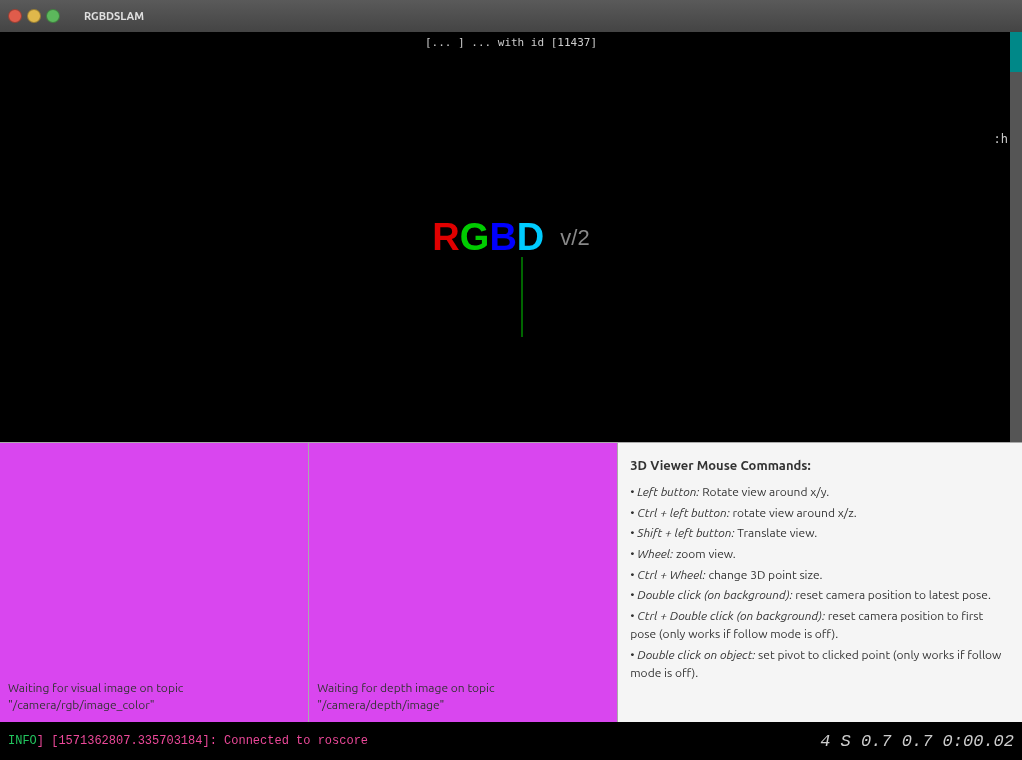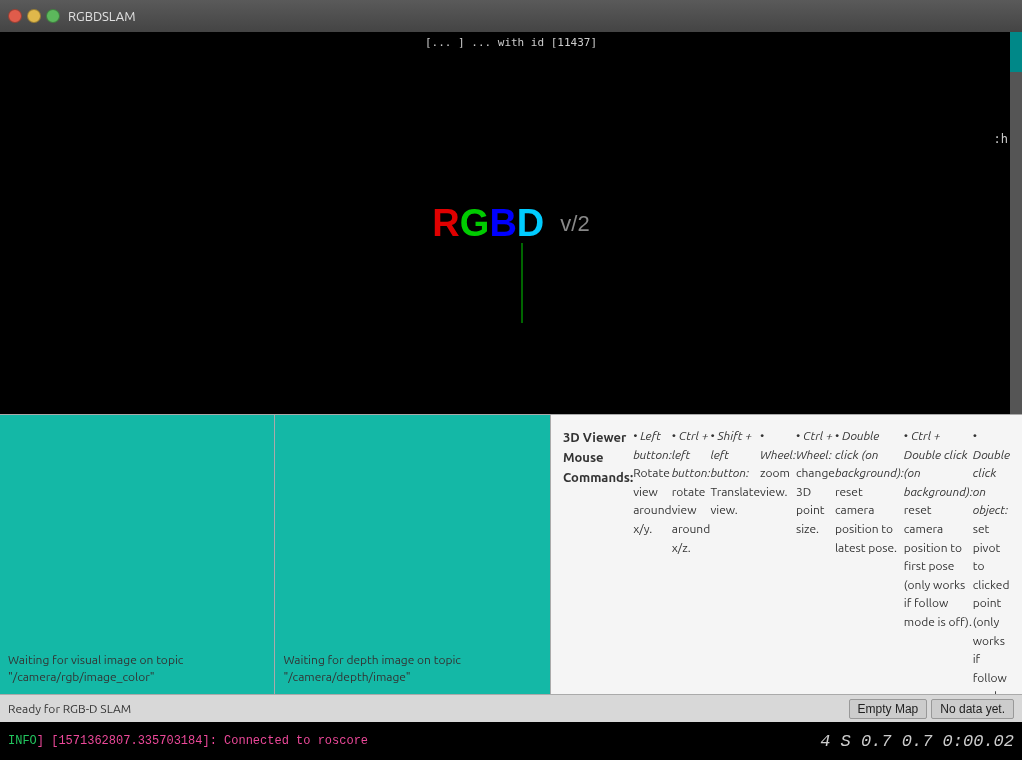--- a/index.html
+++ b/index.html
@@ -31,23 +31,23 @@
       width: 14px;
       height: 14px;
       border-radius: 50%;
       border: 1px solid rgba(0,0,0,0.3);
     }
     .win-btn.close { background: #e05c4b; }
     .win-btn.minimize { background: #e0b84b; }
     .win-btn.maximize { background: #5cb85c; }
     .titlebar-title {
       color: #e0e0e0;
-      font-size: 13px;
-      font-weight: normal;
-      margin-left: 0;
+      font-size: 11px;
+      font-weight: bold;
+      margin-left: 16px;
     }
 
     
     .main-viewer {
       background: #000000;
       flex: 1;
       position: relative;
       min-height: 0;
     }
 
@@ -100,21 +100,21 @@
 
     
     .panels-row {
       display: flex;
       height: 280px;
       border-top: 1px solid #aaa;
     }
 
     .panel {
       border-right: 1px solid #aaa;
-      background: #14b8a6;
+      background: #d946ef;
       display: flex;
       align-items: flex-end;
       justify-content: flex-start;
       padding: 8px;
       flex: 1;
     }
 
     .panel:last-child {
       border-right: none;
     }
@@ -125,21 +125,21 @@
       line-height: 1.4;
     }
 
     
     .info-panel {
       flex: 1.3;
       background: #f5f5f5;
       border-right: none;
       padding: 12px;
       display: flex;
-      flex-direction: row;
+      flex-direction: column;
       justify-content: flex-start;
       font-size: 12px;
       color: #333;
       line-height: 1.55;
     }
     .info-title {
       font-weight: bold;
       font-size: 13px;
       margin-bottom: 8px;
     }
@@ -290,27 +290,20 @@
       </div>
       <div class="info-line">
         <span>• <em>Ctrl + Double click (on background):</em> reset camera position to first pose (only works if follow mode is off).</span>
       </div>
       <div class="info-line">
         <span>• <em>Double click on object:</em> set pivot to clicked point (only works if follow mode is off).</span>
       </div>
     </div>
   </div>
 
-  <div class="status-bar">
-    <span class="status-left">Ready for RGB-D SLAM</span>
-    <div class="status-right">
-      <button class="status-btn">Empty Map</button>
-      <button class="status-btn">No data yet.</button>
-    </div>
-  </div>
 </div>
 
 <div class="terminal-bar">
   <span class="terminal-text">
     <span style="color:#22c55e;">INFO</span><span style="color:#ec4899;">] [1571362807.335703184]: Connected to roscore</span>
   </span>
   <span class="terminal-stats">4 S  0.7  0.7  0:00.02</span>
 </div>
 
 </body></html>

